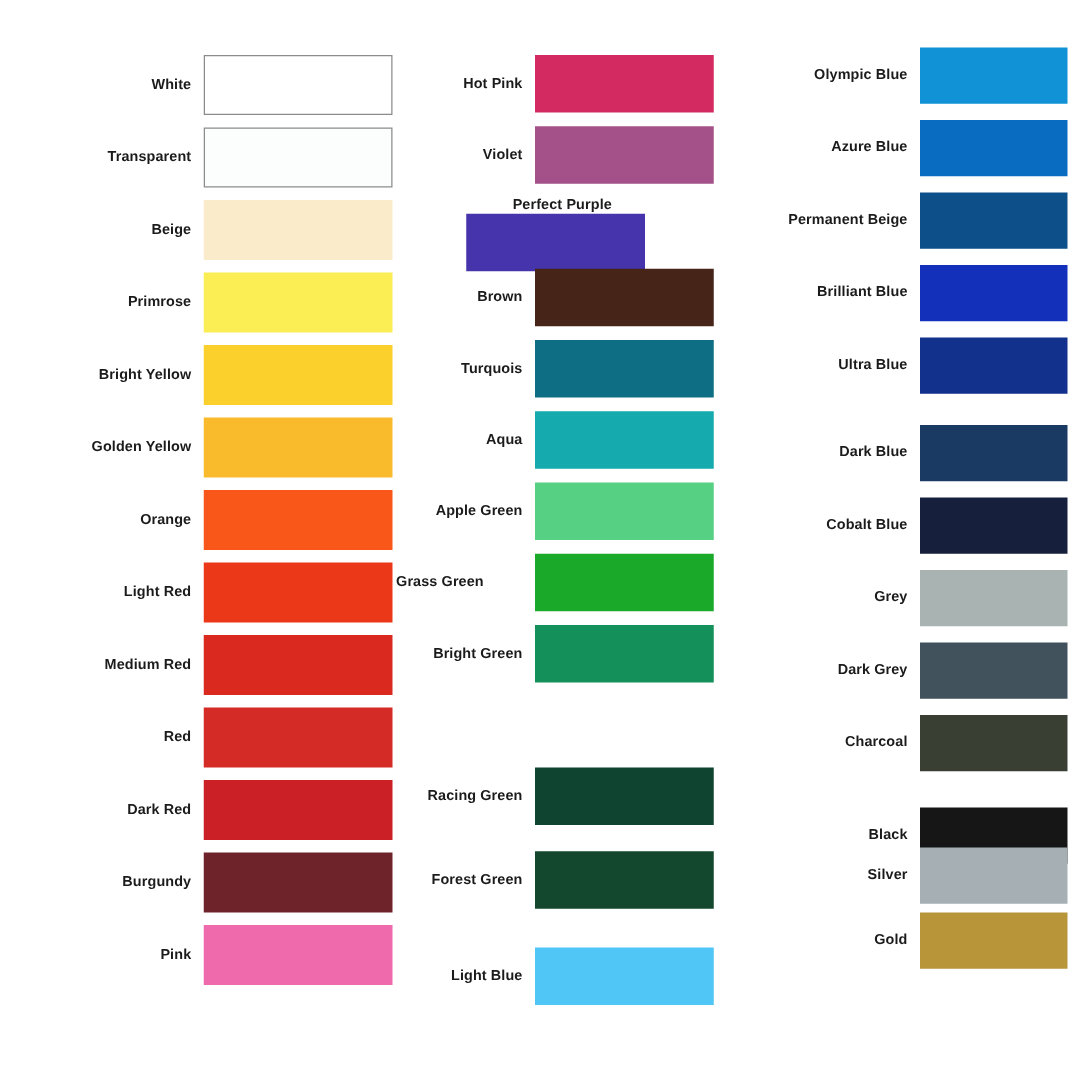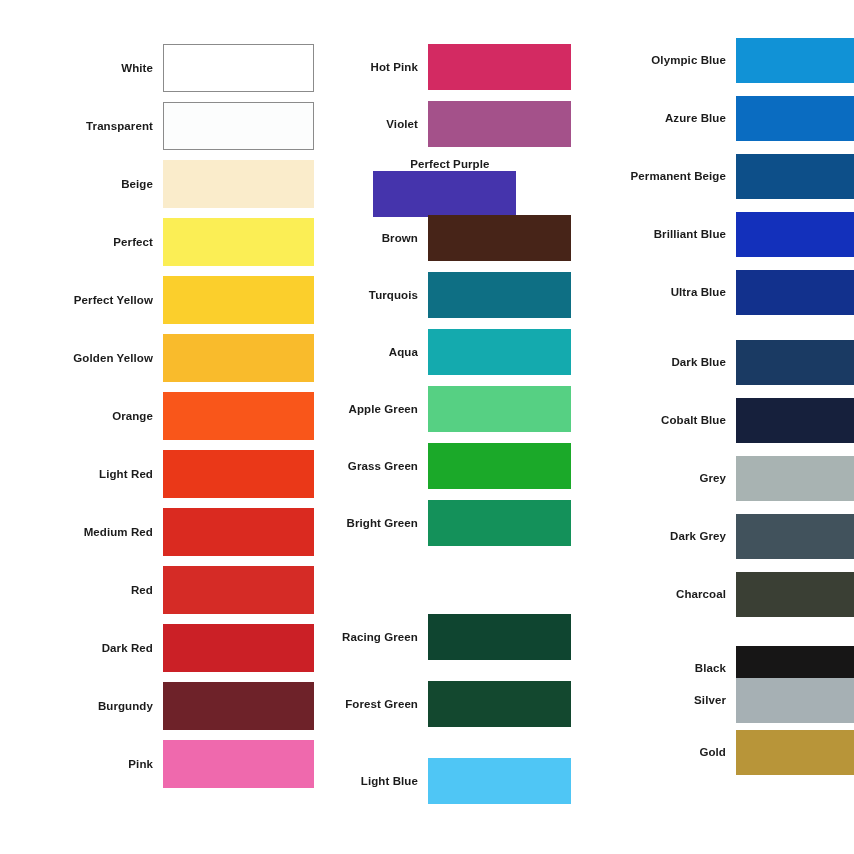--- a/index.html
+++ b/index.html
@@ -87,25 +87,25 @@
       </div>
       <div class="swatch-row" style="top: 102px;">
         <div class="swatch-label">Transparent</div>
         <div class="swatch-chip outlined" style="background: rgb(252, 253, 253);"></div>
       </div>
       <div class="swatch-row" style="top: 160px;">
         <div class="swatch-label">Beige</div>
         <div class="swatch-chip" style="background: rgb(250, 236, 203);"></div>
       </div>
       <div class="swatch-row" style="top: 218px;">
-        <div class="swatch-label">Perfect</div>
+        <div class="swatch-label">Primrose</div>
         <div class="swatch-chip" style="background: rgb(251, 238, 85);"></div>
       </div>
       <div class="swatch-row" style="top: 276px;">
-        <div class="swatch-label">Perfect Yellow</div>
+        <div class="swatch-label">Bright Yellow</div>
         <div class="swatch-chip" style="background: rgb(251, 207, 44);"></div>
       </div>
       <div class="swatch-row" style="top: 334px;">
         <div class="swatch-label">Golden Yellow</div>
         <div class="swatch-chip" style="background: rgb(249, 187, 44);"></div>
       </div>
       <div class="swatch-row" style="top: 392px;">
         <div class="swatch-label">Orange</div>
         <div class="swatch-chip" style="background: rgb(249, 86, 26);"></div>
       </div>
@@ -156,21 +156,21 @@
         <div class="swatch-chip" style="background: rgb(14, 111, 132);"></div>
       </div>
       <div class="swatch-row" style="top: 329px;">
         <div class="swatch-label">Aqua</div>
         <div class="swatch-chip" style="background: rgb(20, 170, 174);"></div>
       </div>
       <div class="swatch-row" style="top: 386px;">
         <div class="swatch-label">Apple Green</div>
         <div class="swatch-chip" style="background: rgb(86, 208, 131);"></div>
       </div>
-      <div class="swatch-row" style="top: 443px;">
+      <div class="swatch-row" style="top: 443px; gap: 31px;">
         <div class="swatch-label">Grass Green</div>
         <div class="swatch-chip" style="background: rgb(27, 169, 41);"></div>
       </div>
       <div class="swatch-row" style="top: 500px;">
         <div class="swatch-label">Bright Green</div>
         <div class="swatch-chip" style="background: rgb(20, 145, 90);"></div>
       </div>
       <div class="swatch-row" style="top: 614px;">
         <div class="swatch-label">Racing Green</div>
         <div class="swatch-chip" style="background: rgb(15, 69, 48);"></div>

